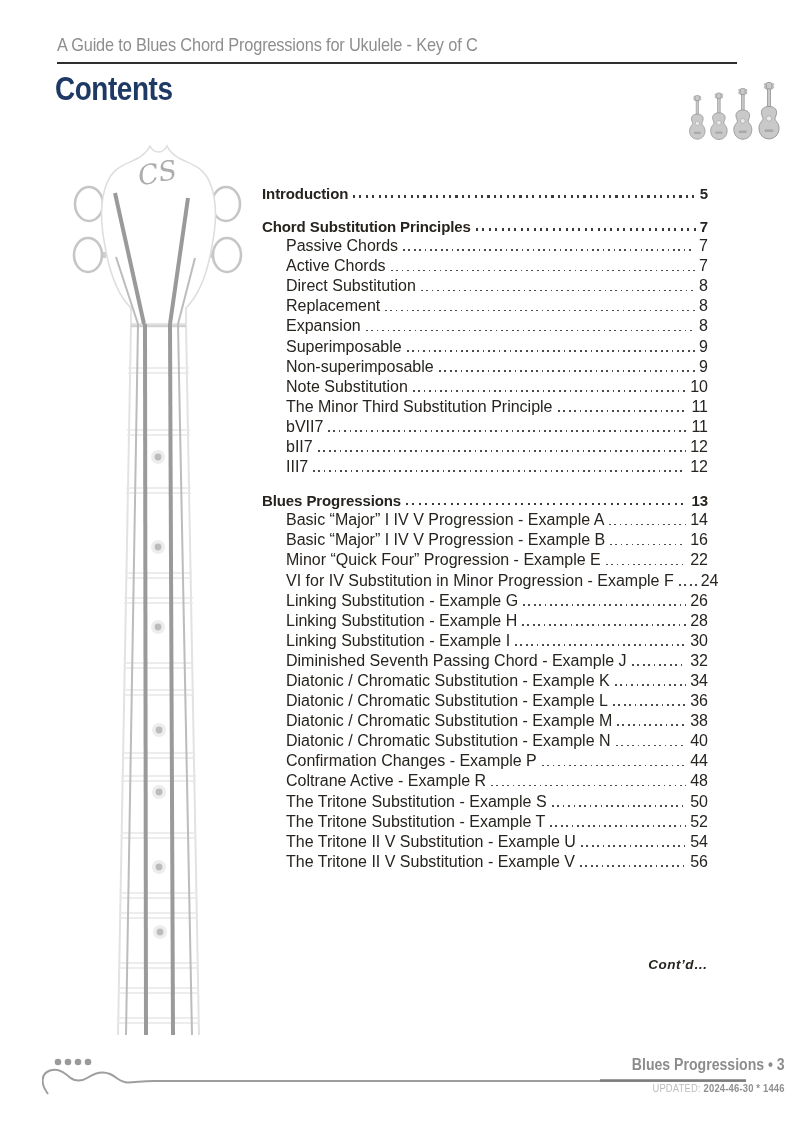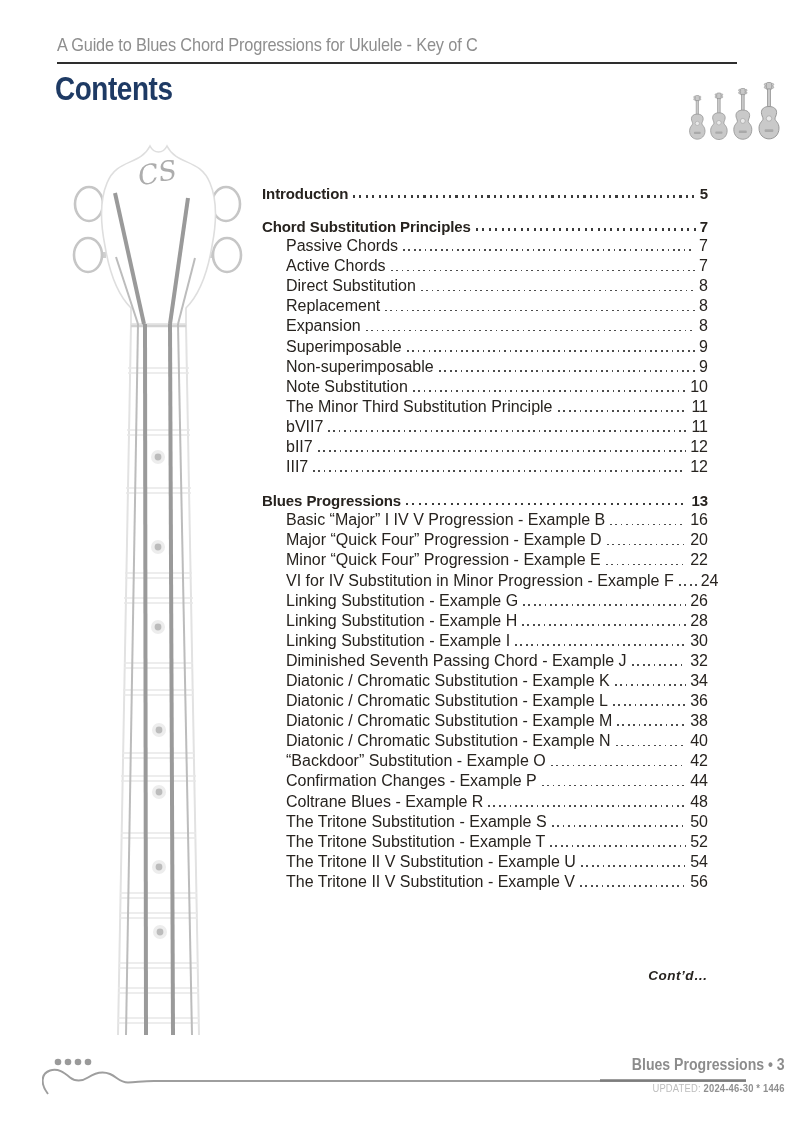--- a/index.html
+++ b/index.html
@@ -32,21 +32,21 @@
     height:1.7px;
     background:repeating-linear-gradient(to right,#4c4c4c 0,#4c4c4c 1.7px,transparent 1.7px,transparent 5.4px);
   }
   .toc-section .leader{
     height:2.1px;margin-bottom:4.5px;
     background:repeating-linear-gradient(to right,#3b3b3b 0,#3b3b3b 2.1px,transparent 2.1px,transparent 6.4px);
   }
   .pg{flex:none;}
   .contd{
     display:block;text-align:right;font-weight:bold;font-style:italic;
-    font-size:13.5px;margin-top:15px;letter-spacing:0.5px;
+    font-size:13.5px;margin-top:4px;letter-spacing:0.5px;
   }
   
   .footer-art{position:absolute;left:42px;top:1048px;}
   .footer-brand{
     position:absolute;right:51px;top:1056px;font-size:16px;font-weight:bold;color:#8c8c8c;
     transform:scaleX(0.88);transform-origin:right center;white-space:nowrap;
   }
   .footer-updated{
     position:absolute;right:51px;top:1083px;font-size:10px;color:#bdbdbd;
     transform:scaleX(0.94);transform-origin:right center;white-space:nowrap;letter-spacing:0.2px;
@@ -250,30 +250,30 @@
         <span>III7</span>
         <span class="leader"></span>
         <span class="pg">12</span>
       </div>
       <div class="toc-row toc-section">
         <span>Blues Progressions</span>
         <span class="leader"></span>
         <span class="pg">13</span>
       </div>
       <div class="toc-row toc-item">
+        <span>Basic “Major” I IV V Progression - Example A</span>
+        <span class="leader"></span>
+        <span class="pg">14</span>
+      </div>
+      <div class="toc-row toc-item">
         <span>Basic “Major” I IV V Progression - Example B</span>
         <span class="leader"></span>
         <span class="pg">16</span>
       </div>
       <div class="toc-row toc-item">
-        <span>Major “Quick Four” Progression - Example D</span>
-        <span class="leader"></span>
-        <span class="pg">20</span>
-      </div>
-      <div class="toc-row toc-item">
         <span>Minor “Quick Four” Progression - Example E</span>
         <span class="leader"></span>
         <span class="pg">22</span>
       </div>
       <div class="toc-row toc-item">
         <span>VI for IV Substitution in Minor Progression - Example F</span>
         <span class="leader"></span>
         <span class="pg">24</span>
       </div>
       <div class="toc-row toc-item">
@@ -310,31 +310,26 @@
         <span>Diatonic / Chromatic Substitution - Example M</span>
         <span class="leader"></span>
         <span class="pg">38</span>
       </div>
       <div class="toc-row toc-item">
         <span>Diatonic / Chromatic Substitution - Example N</span>
         <span class="leader"></span>
         <span class="pg">40</span>
       </div>
       <div class="toc-row toc-item">
-        <span>“Backdoor” Substitution - Example O</span>
-        <span class="leader"></span>
-        <span class="pg">42</span>
-      </div>
-      <div class="toc-row toc-item">
         <span>Confirmation Changes - Example P</span>
         <span class="leader"></span>
         <span class="pg">44</span>
       </div>
       <div class="toc-row toc-item">
-        <span>Coltrane Blues - Example R</span>
+        <span>Coltrane Active - Example R</span>
         <span class="leader"></span>
         <span class="pg">48</span>
       </div>
       <div class="toc-row toc-item">
         <span>The Tritone Substitution - Example S</span>
         <span class="leader"></span>
         <span class="pg">50</span>
       </div>
       <div class="toc-row toc-item">
         <span>The Tritone Substitution - Example T</span>

